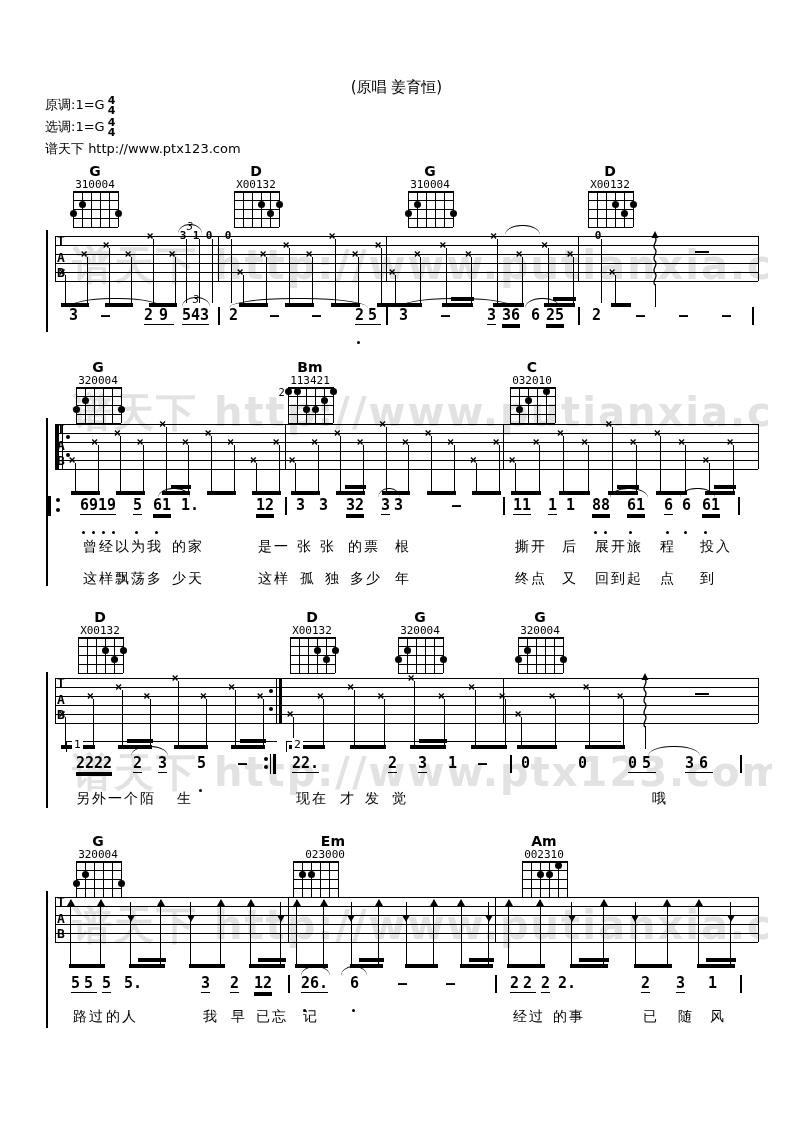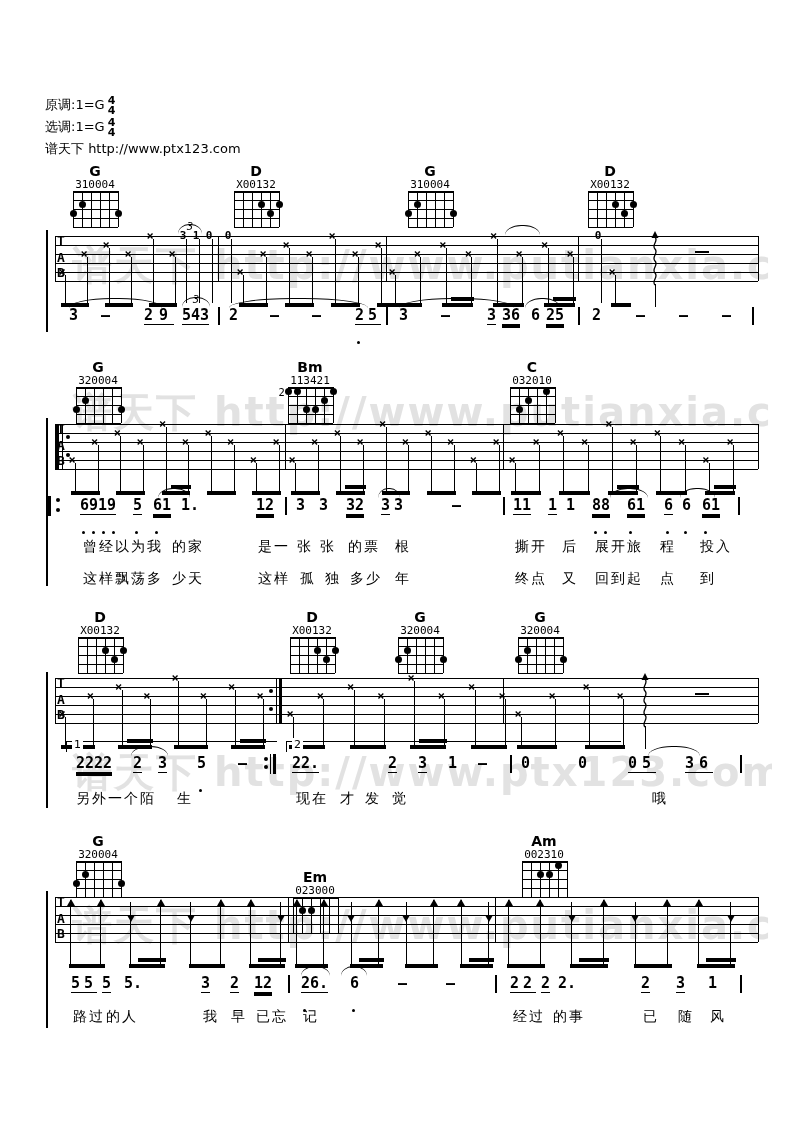--- a/index.html
+++ b/index.html
@@ -37,20 +37,21 @@
   .volta span{position:absolute;left:5px;top:-4px;font-size:11px;background:#fff;padding:0 2px;}
   .rdot{position:absolute;width:4px;height:4px;border-radius:50%;background:#000;z-index:2;}
   .dash{position:absolute;height:2px;background:#000;z-index:2;}
   .tri{position:absolute;font-size:10px;font-style:italic;z-index:2;transform:translateX(-50%);}
   .arrowhead{position:absolute;width:0;height:0;z-index:2;}
 </style>
 </head>
 <body>
 
 <div class="page">
+  <div class="abs subtitle">(原唱 姜育恒)</div>
 
   <div class="abs metaL">
     <div class="metaline"><span>原调:1=G</span><span class="frac"><span>4</span><br><span>4</span></span></div>
     <div class="metaline"><span>选调:1=G</span><span class="frac"><span>4</span><br><span>4</span></span></div>
     <div class="metaline"><span>谱天下 http://www.ptx123.com</span></div>
   </div>
 
 
   <div id="score">
       <div class="wm" style="left: 72px; top: 238px;">谱天下 http://www.putianxia.com</div>
@@ -799,21 +800,21 @@
           <div class="gh nut" style="top: 0px;"></div>
           <div class="gh" style="top: 9px;"></div>
           <div class="gh" style="top: 18px;"></div>
           <div class="gh" style="top: 27px;"></div>
           <div class="gh" style="top: 36px;"></div>
           <div class="dot" style="left: -3px; top: 19px;"></div>
           <div class="dot" style="left: 6px; top: 10px;"></div>
           <div class="dot" style="left: 42px; top: 19px;"></div>
         </div>
       </div>
-      <div class="chord" style="left: 285px; top: 870px; width: 60px;">
+      <div class="chord" style="left: 285px; top: 834px; width: 60px; text-align: right;">
         <div class="cname">Em</div>
         <div class="ccode">023000</div>
         <div class="grid">
           <div class="gv" style="left: 0px;"></div>
           <div class="gv" style="left: 9px;"></div>
           <div class="gv" style="left: 18px;"></div>
           <div class="gv" style="left: 27px;"></div>
           <div class="gv" style="left: 36px;"></div>
           <div class="gv" style="left: 45px;"></div>
           <div class="gh nut" style="top: 0px;"></div>

